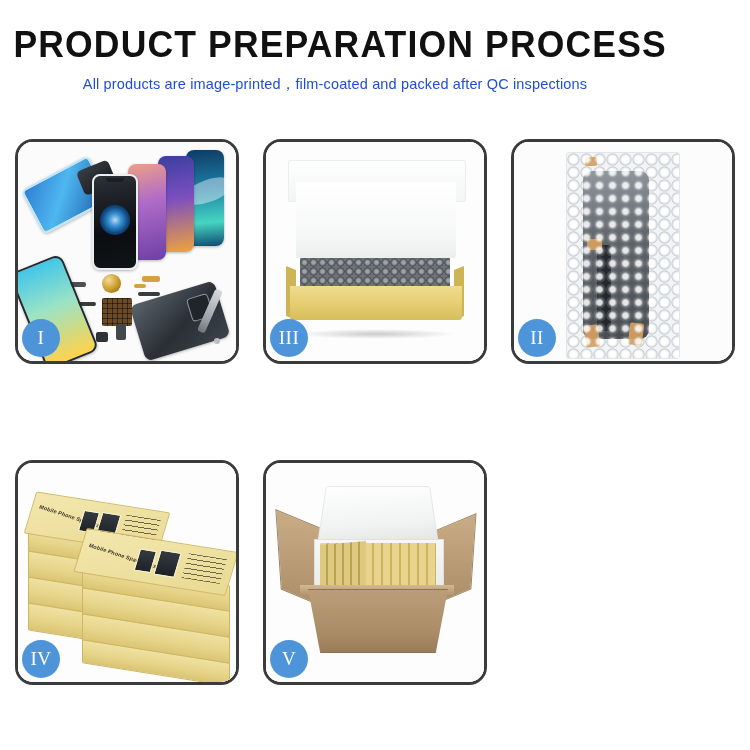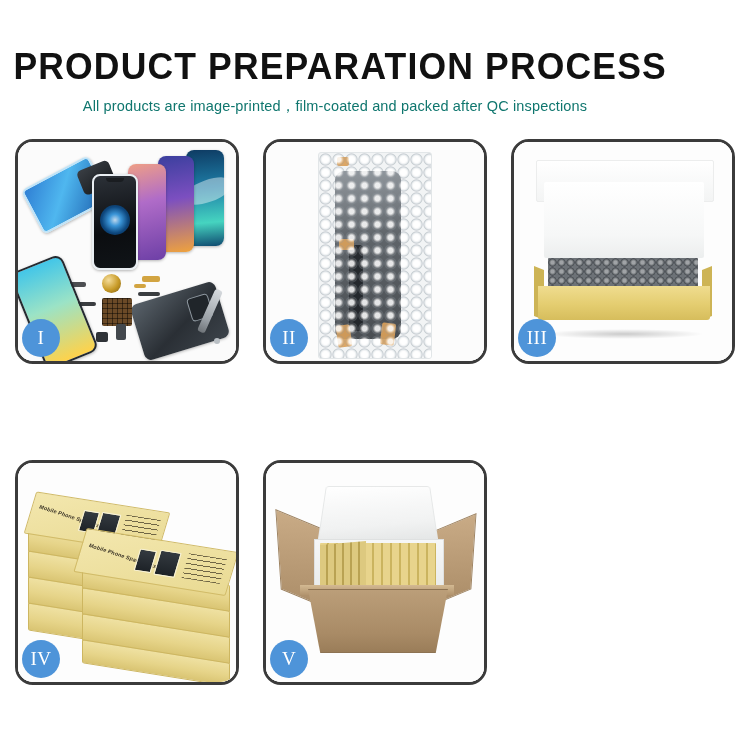--- a/index.html
+++ b/index.html
@@ -11,39 +11,39 @@
     width: 750px;
     height: 750px;
     font-family: "Liberation Sans", sans-serif;
     overflow: hidden;
     position: relative;
   }
 
   
   .header {
     width: 670px;
-    padding-top: 48px;
+    padding-top: 26px;
     text-align: center;
   }
   .page-title {
     font-family: "Liberation Sans", sans-serif;
     font-size: 37px;
     font-weight: bold;
     color: #111111;
     letter-spacing: 1.2px;
     line-height: 1.0;
     transform: scaleX(0.96);
     white-space: nowrap;
   }
   .page-subtitle {
     margin-top: 12px;
     font-family: "Liberation Sans", sans-serif;
     font-size: 14.5px;
     font-weight: normal;
-    color: #0f766e;
+    color: #1d4ed8;
     letter-spacing: 0.15px;
     white-space: nowrap;
   }
 
   
   .panel-grid {
     position: absolute;
     left: 15px;
     top: 139px;
     width: 720px;
@@ -404,46 +404,46 @@
       <div class="part" style="left:78px; top:190px; width:12px; height:10px; background:#2f3337;"></div>
       <div class="part" style="left:98px; top:182px; width:10px; height:16px; background:#43484d;"></div>
       <div class="screwdriver"></div>
       <div class="part" style="left:196px; top:196px; width:6px; height:6px; border-radius:50%; background:#b9bfc4;"></div>
     </div>
     <div class="badge">I</div>
   </div>
 
   <div class="panel">
     <div class="panel-photo">
+      <div class="p3-bg"></div>
+      <div class="box3-lidback"></div>
+      <div class="box3-foam"></div>
+      <div class="box3-grey"></div>
+      <div class="box3-left"></div>
+      <div class="box3-right"></div>
+      <div class="box3-front"></div>
+      <div class="box3-shadow"></div>
+    </div>
+    <div class="badge">III</div>
+  </div>
+
+  <div class="panel">
+    <div class="panel-photo">
       <div class="p2-bg"></div>
       <div class="bubblebag">
         <div class="lcd"></div>
         <div class="lcd-cable"></div>
         <div class="lcd-tape" style="left:18px; top:4px; width:12px; height:9px;"></div>
         <div class="lcd-tape" style="left:20px; top:86px; width:15px; height:11px;"></div>
         <div class="lcd-tape" style="left:18px; top:172px; width:14px; height:22px; transform:rotate(-8deg);"></div>
         <div class="lcd-tape" style="left:62px; top:170px; width:14px; height:22px; transform:rotate(7deg);"></div>
         <div class="bubble-overlay"></div>
       </div>
     </div>
     <div class="badge">II</div>
-  </div>
-
-  <div class="panel">
-    <div class="panel-photo">
-      <div class="p3-bg"></div>
-      <div class="box3-lidback"></div>
-      <div class="box3-foam"></div>
-      <div class="box3-grey"></div>
-      <div class="box3-left"></div>
-      <div class="box3-right"></div>
-      <div class="box3-front"></div>
-      <div class="box3-shadow"></div>
-    </div>
-    <div class="badge">III</div>
   </div>
 
   <div class="panel">
     <div class="panel-photo">
       <div class="p4-bg"></div>
       <div class="stack">
 
         <div class="sbox" style="left:2px;  top:58px;  width:130px; height:26px; transform:skewY(9deg);"></div>
         <div class="sbox" style="left:2px;  top:84px;  width:130px; height:26px; transform:skewY(9deg);"></div>
         <div class="sbox" style="left:2px;  top:110px; width:130px; height:26px; transform:skewY(9deg);"></div>

